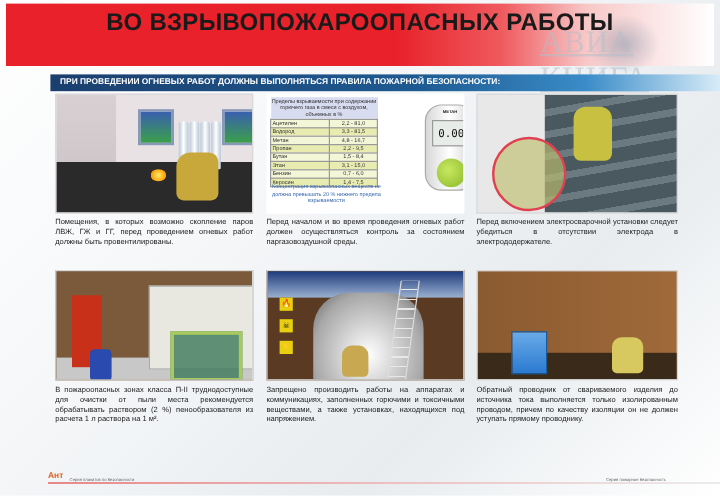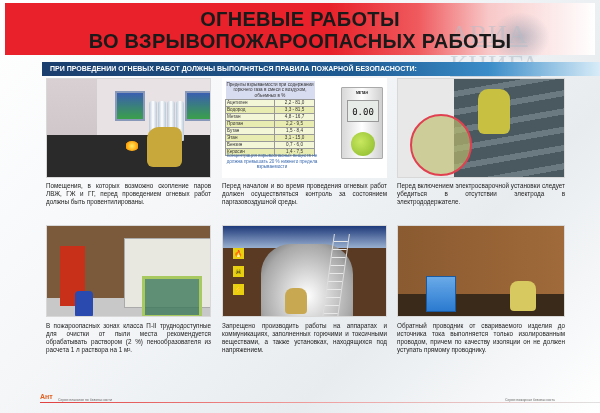--- a/index.html
+++ b/index.html
@@ -47,21 +47,21 @@
     #p1 .flame { position:absolute; left:78px; top:62px; width:14px; height:10px; background:radial-gradient(circle,#ffee66,#ff9a00 70%,transparent 75%); border-radius:50%; }
     
     #p2 { left: 222px; top: 78px; width: 165px; height: 100px; background: #ffffff; border-color: transparent; }
     .gtable { position:absolute; left:2px; top:2px; width:90px; border-collapse:collapse; font-size:4.6px; color:#333; }
     .gtable th { background:#d8dcf0; font-weight:normal; text-align:center; line-height:5.5px; padding:0.5px; }
     .gtable td { border:0.5px solid #999; line-height:6px; padding:0 1px; }
     .gtable tr:nth-child(odd) td { background:#e8ecb0; }
     .gtable tr:nth-child(even) td { background:#f4f6d8; }
     .gtable td.v { text-align:center; }
     .tnote { position:absolute; left:2px; top:74px; width:94px; font-size:4.6px; line-height:5.5px; color:#3a6ab0; text-align:center; }
-    .meter { position:absolute; left:118px; top:8px; width:42px; height:72px; border-radius:1px;
+    .meter { position:absolute; left:131px; top:8px; width:42px; height:72px; border-radius:14px;
       background:linear-gradient(90deg,#d8d8d8,#ffffff,#d0d0d0); border:1px solid #aaa; }
     .meter .mlabel { position:absolute; top:3px; width:100%; text-align:center; font-size:3.5px; color:#222; font-weight:bold; }
     .meter .screen { position:absolute; left:5px; top:12px; width:32px; height:22px; background:#e8ece8; border:1px solid #999; font-family:"DejaVu Sans Mono", monospace; font-size:9px; text-align:center; line-height:22px; color:#111; }
     .meter .mbtn { position:absolute; left:9px; top:44px; width:24px; height:24px; border-radius:50%; background:radial-gradient(circle at 40% 40%,#c8e860,#8ab82a); }
     
     #p3 { left: 397px; top: 78px; width: 168px; height: 100px; background: #e8e8e8; }
     #p3 .stairs { position:absolute; right:0; top:0; width:110px; height:100%; background:repeating-linear-gradient(170deg,#4a5860 0 12px,#6a7a80 12px 18px); }
     #p3 .worker { position:absolute; left:80px; top:10px; width:32px; height:45px; background:#c8c040; border-radius:10px 10px 6px 6px; }
     #p3 .circle { position:absolute; left:12px; top:35px; width:62px; height:62px; border-radius:50%; border:2px solid #e04050; background:rgba(190,190,110,0.65); }
     
@@ -88,21 +88,20 @@
     .footer-left { position:absolute; left:58px; top:398px; font-size:3.5px; color:#666; }
     .footer-right { position:absolute; left:505px; top:398px; font-size:3.5px; color:#666; }
   </style>
 </head>
 <body>
 
 <div class="header"></div>
 <div class="watermark-shape"></div>
 <div class="watermark">АВИА КНИГА</div>
 <div class="title">
-  <div>ОГНЕВЫЕ РАБОТЫ</div>
   <div>ВО ВЗРЫВОПОЖАРООПАСНЫХ РАБОТЫ</div>
 </div>
 <div class="subbar">ПРИ ПРОВЕДЕНИИ ОГНЕВЫХ РАБОТ ДОЛЖНЫ ВЫПОЛНЯТЬСЯ ПРАВИЛА ПОЖАРНОЙ БЕЗОПАСНОСТИ:</div>
 
 <div class="panel" id="p1">
   <div class="leftwall"></div>
   <div class="floor"></div>
   <div class="win" style="left:68px"></div>
   <div class="win" style="left:138px"></div>
   <div class="cyl" style="left:102px"></div>

